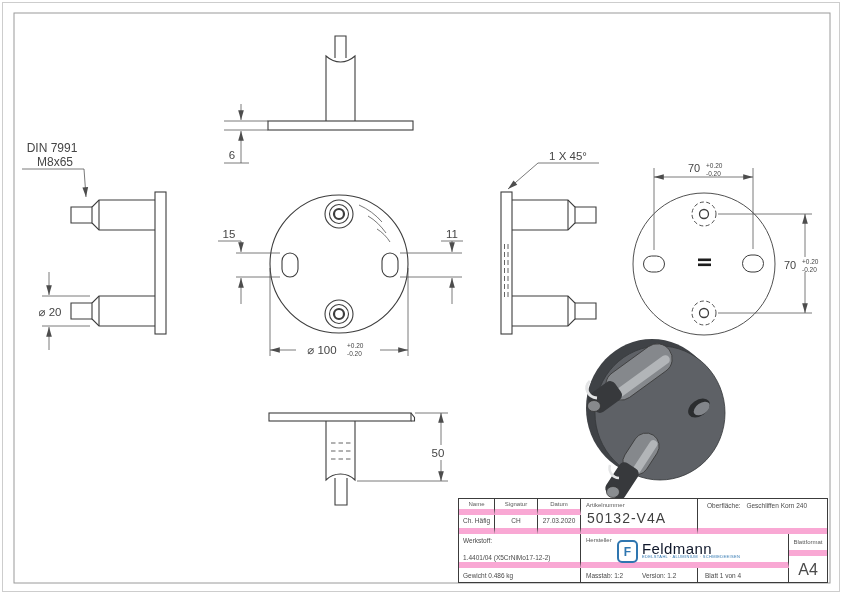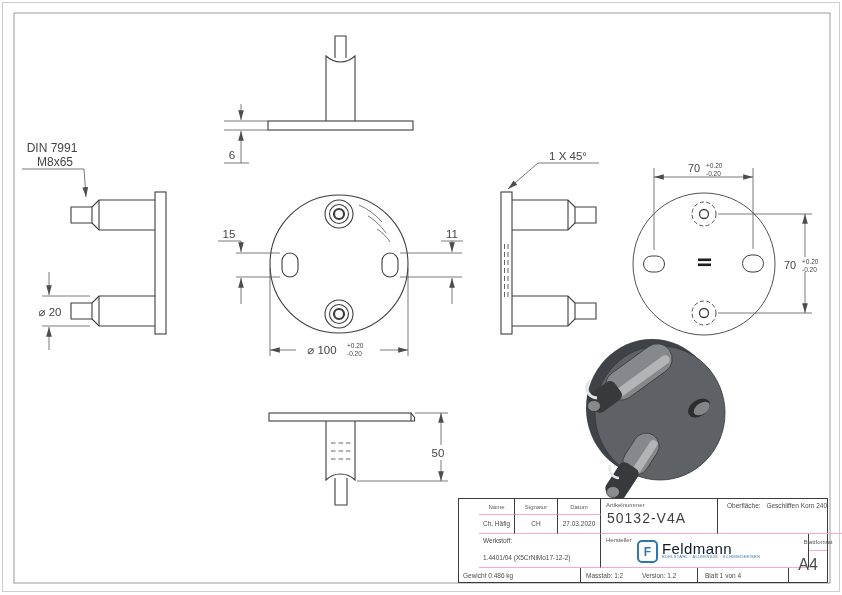--- a/index.html
+++ b/index.html
@@ -9,21 +9,21 @@
                 border:1px solid #cdcdcd;}
   svg{position:absolute;left:0;top:0;}
   svg text{font-family:"Liberation Sans",sans-serif;fill:#454545;}
 
   
   .tb{position:absolute;left:458px;top:498px;width:370px;height:85px;
       border:1px solid #3c3c3c;color:#4a4a4a;box-sizing:border-box;background:#fff;}
   .cell{position:absolute;box-sizing:border-box;font-size:6.5px;line-height:1;
         white-space:nowrap;overflow:visible;}
   .br{border-right:1px solid #3c3c3c;}
-  .bb{border-bottom:1px solid #f9a8d4;margin-left:20px;}
+  .bb{border-bottom:6px solid #f9a8d4;}
   .cc{display:flex;align-items:center;justify-content:center;}
   .lbl{font-size:6px;color:#5a5a5a;}
   .artnr{font-size:14px;letter-spacing:1px;color:#3f3f3f;}
   .logo-row{position:absolute;left:36px;top:6px;display:flex;align-items:center;gap:4px;}
   .logo-mark{width:17px;height:19px;border:2.5px solid #2f76b0;border-radius:5px;
              color:#2f76b0;font-weight:bold;font-size:12px;
              display:flex;align-items:center;justify-content:center;}
   .logo-name{font-size:15px;color:#0f172a;letter-spacing:.4px;font-weight:500;}
   .logo-tag{font-size:8px;transform:scale(.5);transform-origin:left top;
             color:#2f76b0;letter-spacing:.7px;margin-top:-1px;white-space:nowrap;}

